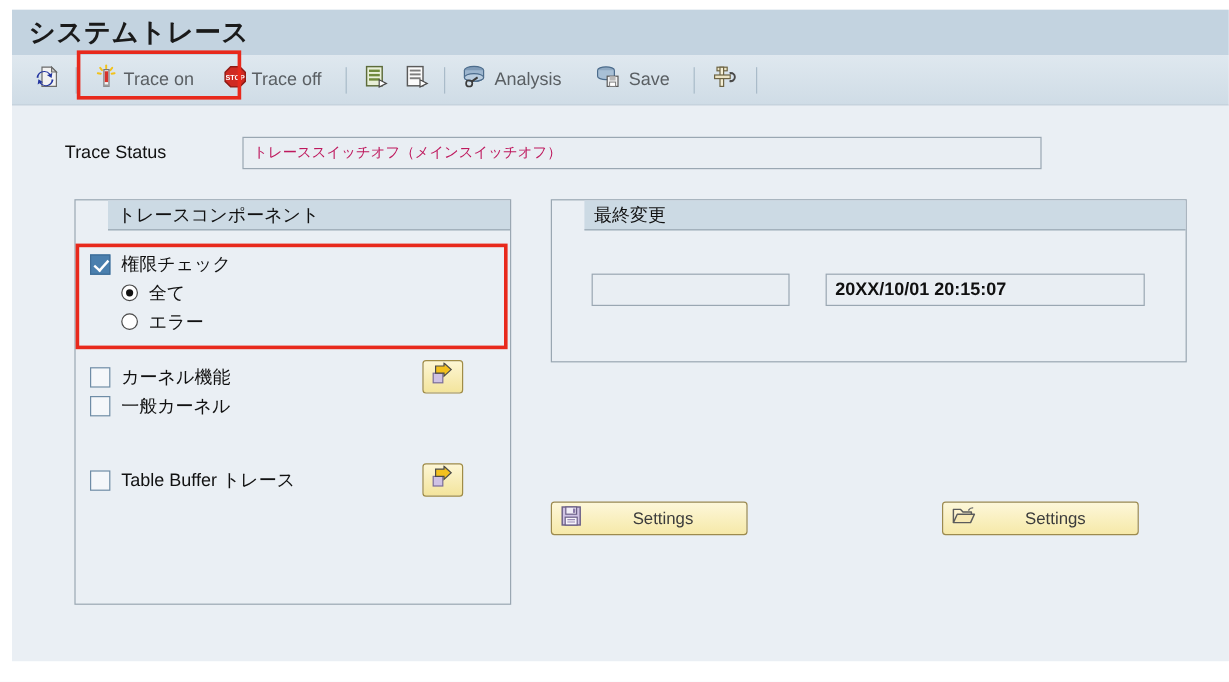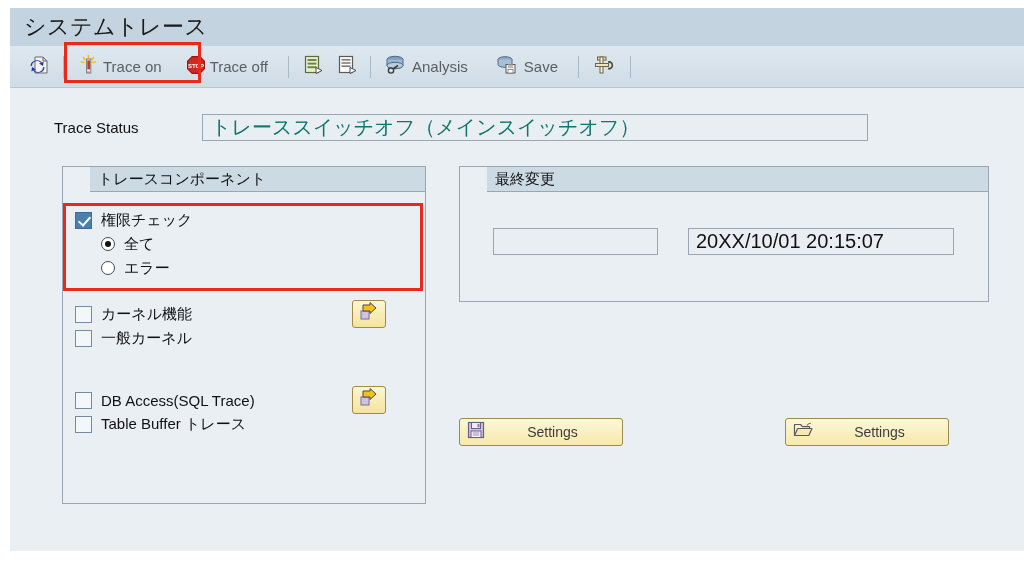--- a/index.html
+++ b/index.html
@@ -29,21 +29,21 @@
   .titlebar {
     height: 38px;
     background: #c3d3e0;
     display: flex;
     align-items: center;
     padding-left: 14px;
     box-sizing: border-box;
   }
   .titlebar .title {
     font-size: 22px;
-    font-weight: normal;
+    font-weight: bold;
     color: #1a1a1a;
     letter-spacing: 0.5px;
   }
 
   
   .toolbar {
     height: 42px;
     background: linear-gradient(to bottom, #dfe8ef 0%, #cfdce6 100%);
     border-bottom: 1px solid #b6c6d3;
     display: flex;
@@ -111,22 +111,22 @@
   }
   .status-field {
     width: 666px;
     height: 27px;
     background: #e9eef3;
     border: 1px solid #9aa7b2;
     box-sizing: border-box;
     display: flex;
     align-items: center;
     padding-left: 8px;
-    font-size: 20px;
-    color: #0f766e;
+    font-size: 12px;
+    color: #be185d;
   }
 
   
   .panel {
     position: absolute;
     border: 1px solid #9aa7b2;
     box-sizing: border-box;
     background: #eaeff4;
   }
   .panel-header {
@@ -254,22 +254,23 @@
   
   .lc-field {
     position: absolute;
     height: 27px;
     background: #e9eef3;
     border: 1px solid #9aa7b2;
     box-sizing: border-box;
     display: flex;
     align-items: center;
     padding-left: 7px;
-    font-size: 20px;
+    font-size: 15px;
     color: #111;
+    font-weight: bold;
   }
   #lc-user { left: 33px; top: 36px; width: 165px; }
   #lc-time { left: 228px; top: 36px; width: 266px; }
 
   
   .settings-btn {
     position: absolute;
     height: 28px;
     box-sizing: border-box;
     border: 1px solid #9c8a4e;
@@ -466,24 +467,20 @@
             <svg width="22" height="20" viewBox="0 0 22 20">
               <rect x="3" y="9" width="8" height="8" fill="#cfc2e4" stroke="#7a6c9a" stroke-width="1"></rect>
               <polygon points="5,3 12,3 12,0.5 18,6 12,11.5 12,9 5,9" fill="#f2c01f" stroke="#4a4a4a" stroke-width="1"></polygon>
             </svg>
           </span>
         </div>
 
         <div class="grp-db">
           <div class="opt-row">
             <span class="cb"></span>
-            <span class="opt-label">DB Access(SQL Trace)</span>
-          </div>
-          <div class="opt-row">
-            <span class="cb"></span>
             <span class="opt-label">Table Buffer トレース</span>
           </div>
         </div>
 
         <div class="arrow-btn" id="arrow-db">
           <span>
             <svg width="22" height="20" viewBox="0 0 22 20">
               <rect x="3" y="9" width="8" height="8" fill="#cfc2e4" stroke="#7a6c9a" stroke-width="1"></rect>
               <polygon points="5,3 12,3 12,0.5 18,6 12,11.5 12,9 5,9" fill="#f2c01f" stroke="#4a4a4a" stroke-width="1"></polygon>
             </svg>

